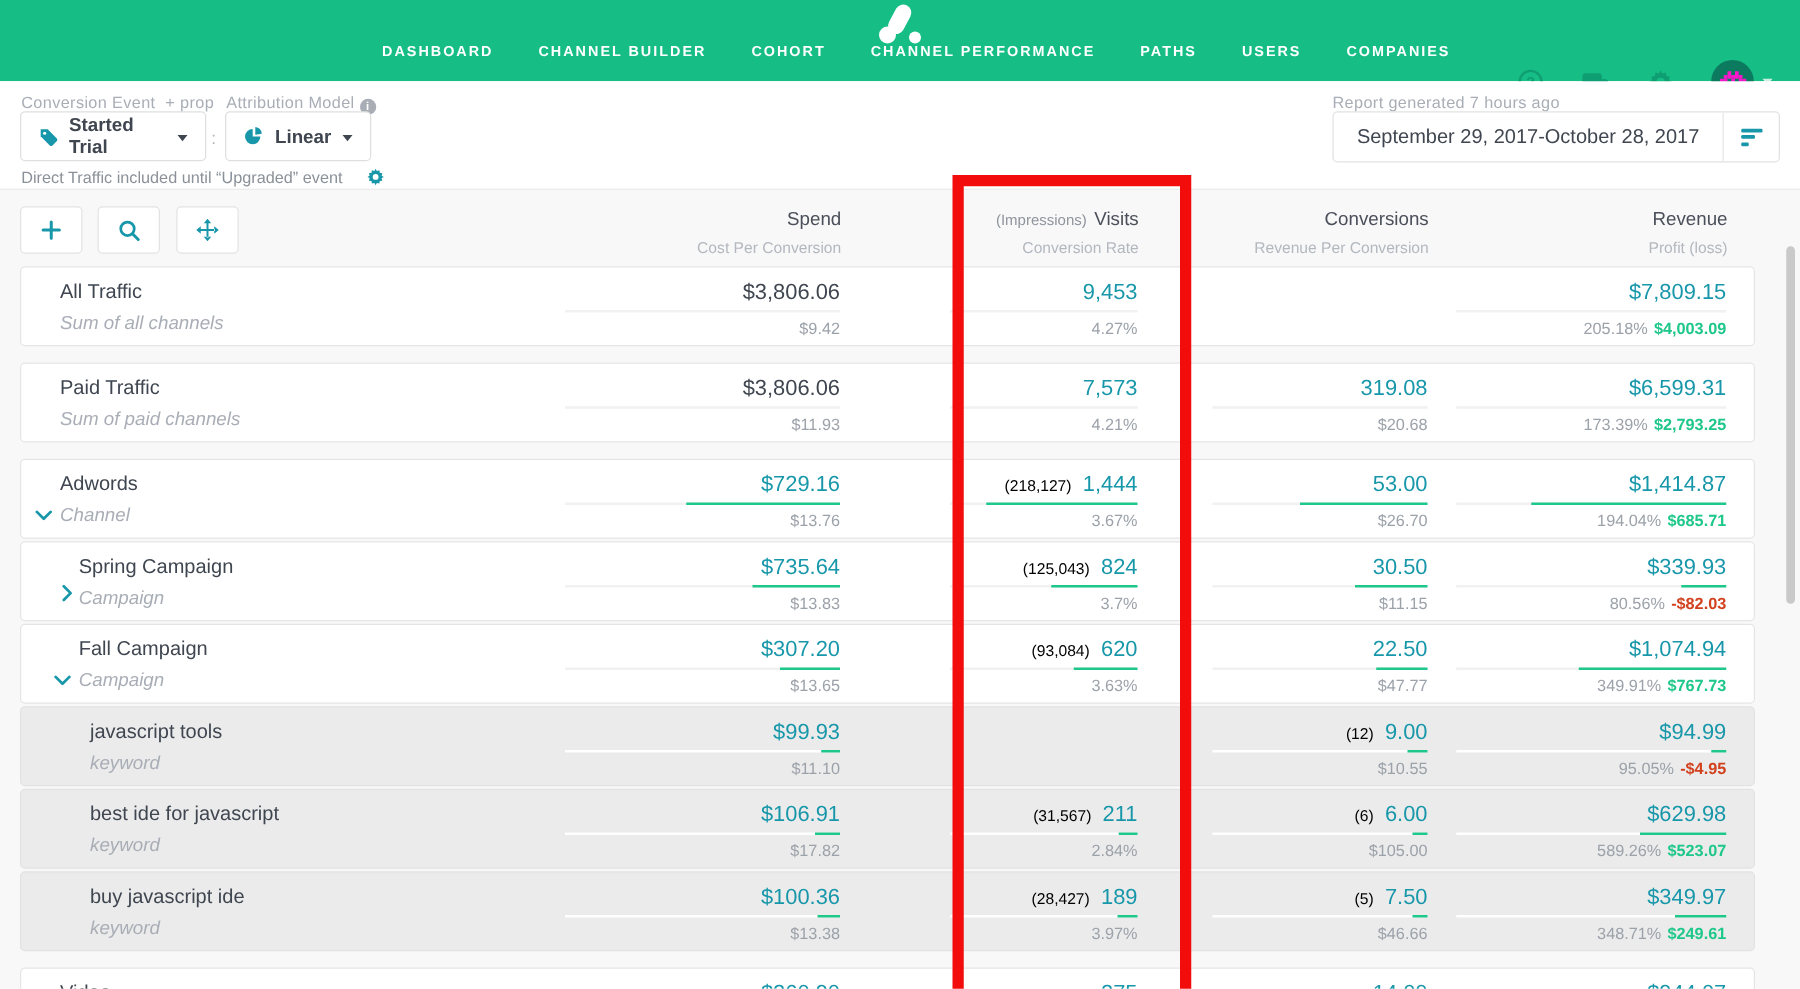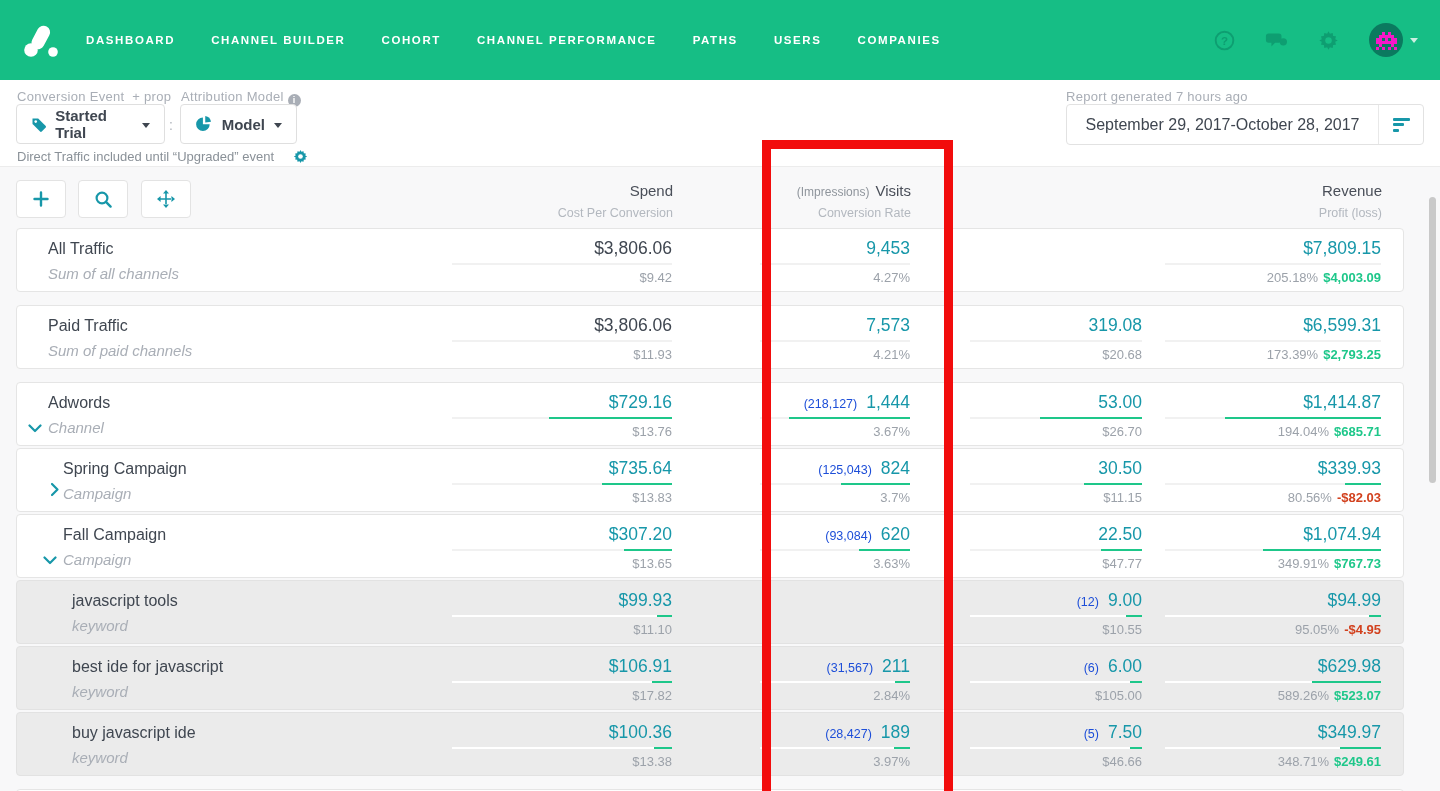--- a/index.html
+++ b/index.html
@@ -3,21 +3,21 @@
 <meta charset="utf-8">
 <style>
   * { box-sizing: border-box; }
   html,body { margin:0; padding:0; }
   body {
     width:1440px; height:791px; overflow:hidden; position:relative;
     font-family:"Liberation Sans", sans-serif; background:#fff;
     -webkit-font-smoothing:antialiased;
   }
   
-  .nav { height:80px; background:#16BE85; display:flex; align-items:center; padding:0 22px; }
+  .nav { height:65px; background:#16BE85; display:flex; align-items:center; padding:0 22px;flex-direction:column; }
   .logo { width:38px; height:38px; display:flex; align-items:center; justify-content:center; }
   .nav-items { display:flex; gap:36px; margin-left:26px; }
   .nav-item { color:#fff; font-size:11.5px; font-weight:bold; letter-spacing:1.6px; cursor:pointer; white-space:nowrap; }
   .nav-right { margin-left:auto; display:flex; align-items:center; gap:30px; }
   .nav-ic { color:#0E9E71; width:22px; height:22px; display:flex; align-items:center; justify-content:center; cursor:pointer; }
   .avatar-wrap { display:flex; align-items:center; gap:7px; cursor:pointer; }
   .avatar { width:34px; height:34px; border-radius:50%; background:#0B7A5F; position:relative; overflow:hidden; }
   .pixelbot { position:absolute; left:7px; top:9px; width:3px; height:3px; background:transparent;
     box-shadow:
       6px 0 #F716C9, 12px 0 #F716C9,
@@ -58,21 +58,21 @@
   .lv0 .chev { left:11px; } .lv1 .chev { left:26px; }
   .rname { position:absolute; top:11px; font-size:16px; color:#3F4650; white-space:nowrap; }
   .rsub { position:absolute; top:36px; font-size:15px; color:#A9AEB6;font-style:italic; }
   .lv0 .rname,.lv0 .rsub { left:31px; }
   .lv1 .rname,.lv1 .rsub { left:46px; }
   .lv2 .rname,.lv2 .rsub { left:55px; }
   .cell { position:absolute; top:0; height:100%; }
   .cs { right:731px; width:240px; } .cv { right:493px; width:240px; }
   .cc { right:261px; width:240px; } .cr { right:22px; width:280px; }
   .main { position:absolute; right:0; top:9px; font-size:17.5px; color:#1797A9; white-space:nowrap; }
-  .main .paren { font-size:12.5px; color:#1d4ed8; margin-right:9px; }
+  .main .paren { font-size:12.5px; color:#000000; margin-right:9px; }
   .main .mv.dark { color:#3F4650; }
   .track { position:absolute; right:0; top:34px; height:2px; background:#F1F1F1; }
   .row.shade .track { background:#FFFFFF; }
   .cs .track{ width:220px; } .cv .track{ width:150px; } .cc .track{ width:172px; } .cr .track{ width:216px; }
   .fill { position:absolute; right:0; top:0; height:2px; background:#1EC78A; }
   .sub { position:absolute; right:0; top:41px; font-size:13px; color:#9CA2AA; white-space:nowrap; }
   .sub .profit { color:#1EC78A; margin-left:5px; font-weight:bold; }
   .sub .profit.neg { color:#D2411E; }
   
   .red-box { position:absolute; left:762px; top:140px; width:191px; height:680px; border:9px solid #F20C0C; z-index:50; pointer-events:none; }
@@ -140,21 +140,21 @@
       </svg>
     <span class="dd-text">Started Trial</span>
     <span class="caret-dark"></span>
   </div>
   <span class="colon">:</span>
   <div class="dd" style="left:180px; width:117px;">
     <svg width="18" height="18" viewBox="0 0 19 19">
         <path d="M8.5 2.5a7.3 7.3 0 1 0 7.3 7.3H8.5z" fill="#1797A9"></path>
         <path d="M11 .8a7.3 7.3 0 0 1 6.2 6.4L11 8z" fill="#1797A9"></path>
       </svg>
-    <span class="dd-text">Model</span>
+    <span class="dd-text">Linear</span>
     <span class="caret-dark"></span>
   </div>
   <div class="note">
     <span>Direct Traffic included until “Upgraded” event</span>
     <svg width="15" height="15" viewBox="0 0 20 20">
         <path d="M10 1.2l1.3 2.4 2.7-.7.4 2.7 2.7.4-.7 2.7 2.4 1.3-2.4 1.3.7 2.7-2.7.4-.4 2.7-2.7-.7L10 18.8l-1.3-2.4-2.7.7-.4-2.7-2.7-.4.7-2.7L1.2 10l2.4-1.3-.7-2.7 2.7-.4.4-2.7 2.7.7z" fill="#1797A9"></path>
         <circle cx="10" cy="10" r="3.1" fill="#fff"></circle>
       </svg>
   </div>
   <div class="flabel" style="left:1066px;">Report generated 7 hours ago</div>
@@ -195,20 +195,24 @@
     </span>
 
     <div class="hcell h-spend">
       <div class="hmain">Spend</div>
       <div class="hsub">Cost Per Conversion</div>
     </div>
     <div class="hcell h-visits">
       <div class="hmain"><span class="hprefix">(Impressions)</span><span>Visits</span></div>
       <div class="hsub">Conversion Rate</div>
     </div>
+    <div class="hcell h-conv">
+      <div class="hmain">Conversions</div>
+      <div class="hsub">Revenue Per Conversion</div>
+    </div>
     <div class="hcell h-rev">
       <div class="hmain">Revenue</div>
       <div class="hsub">Profit (loss)</div>
     </div>
   </div>
 
   <div>
       <div class="row lv0" style="margin-top: 0px;">
 
     <div class="rname">All Traffic</div>

